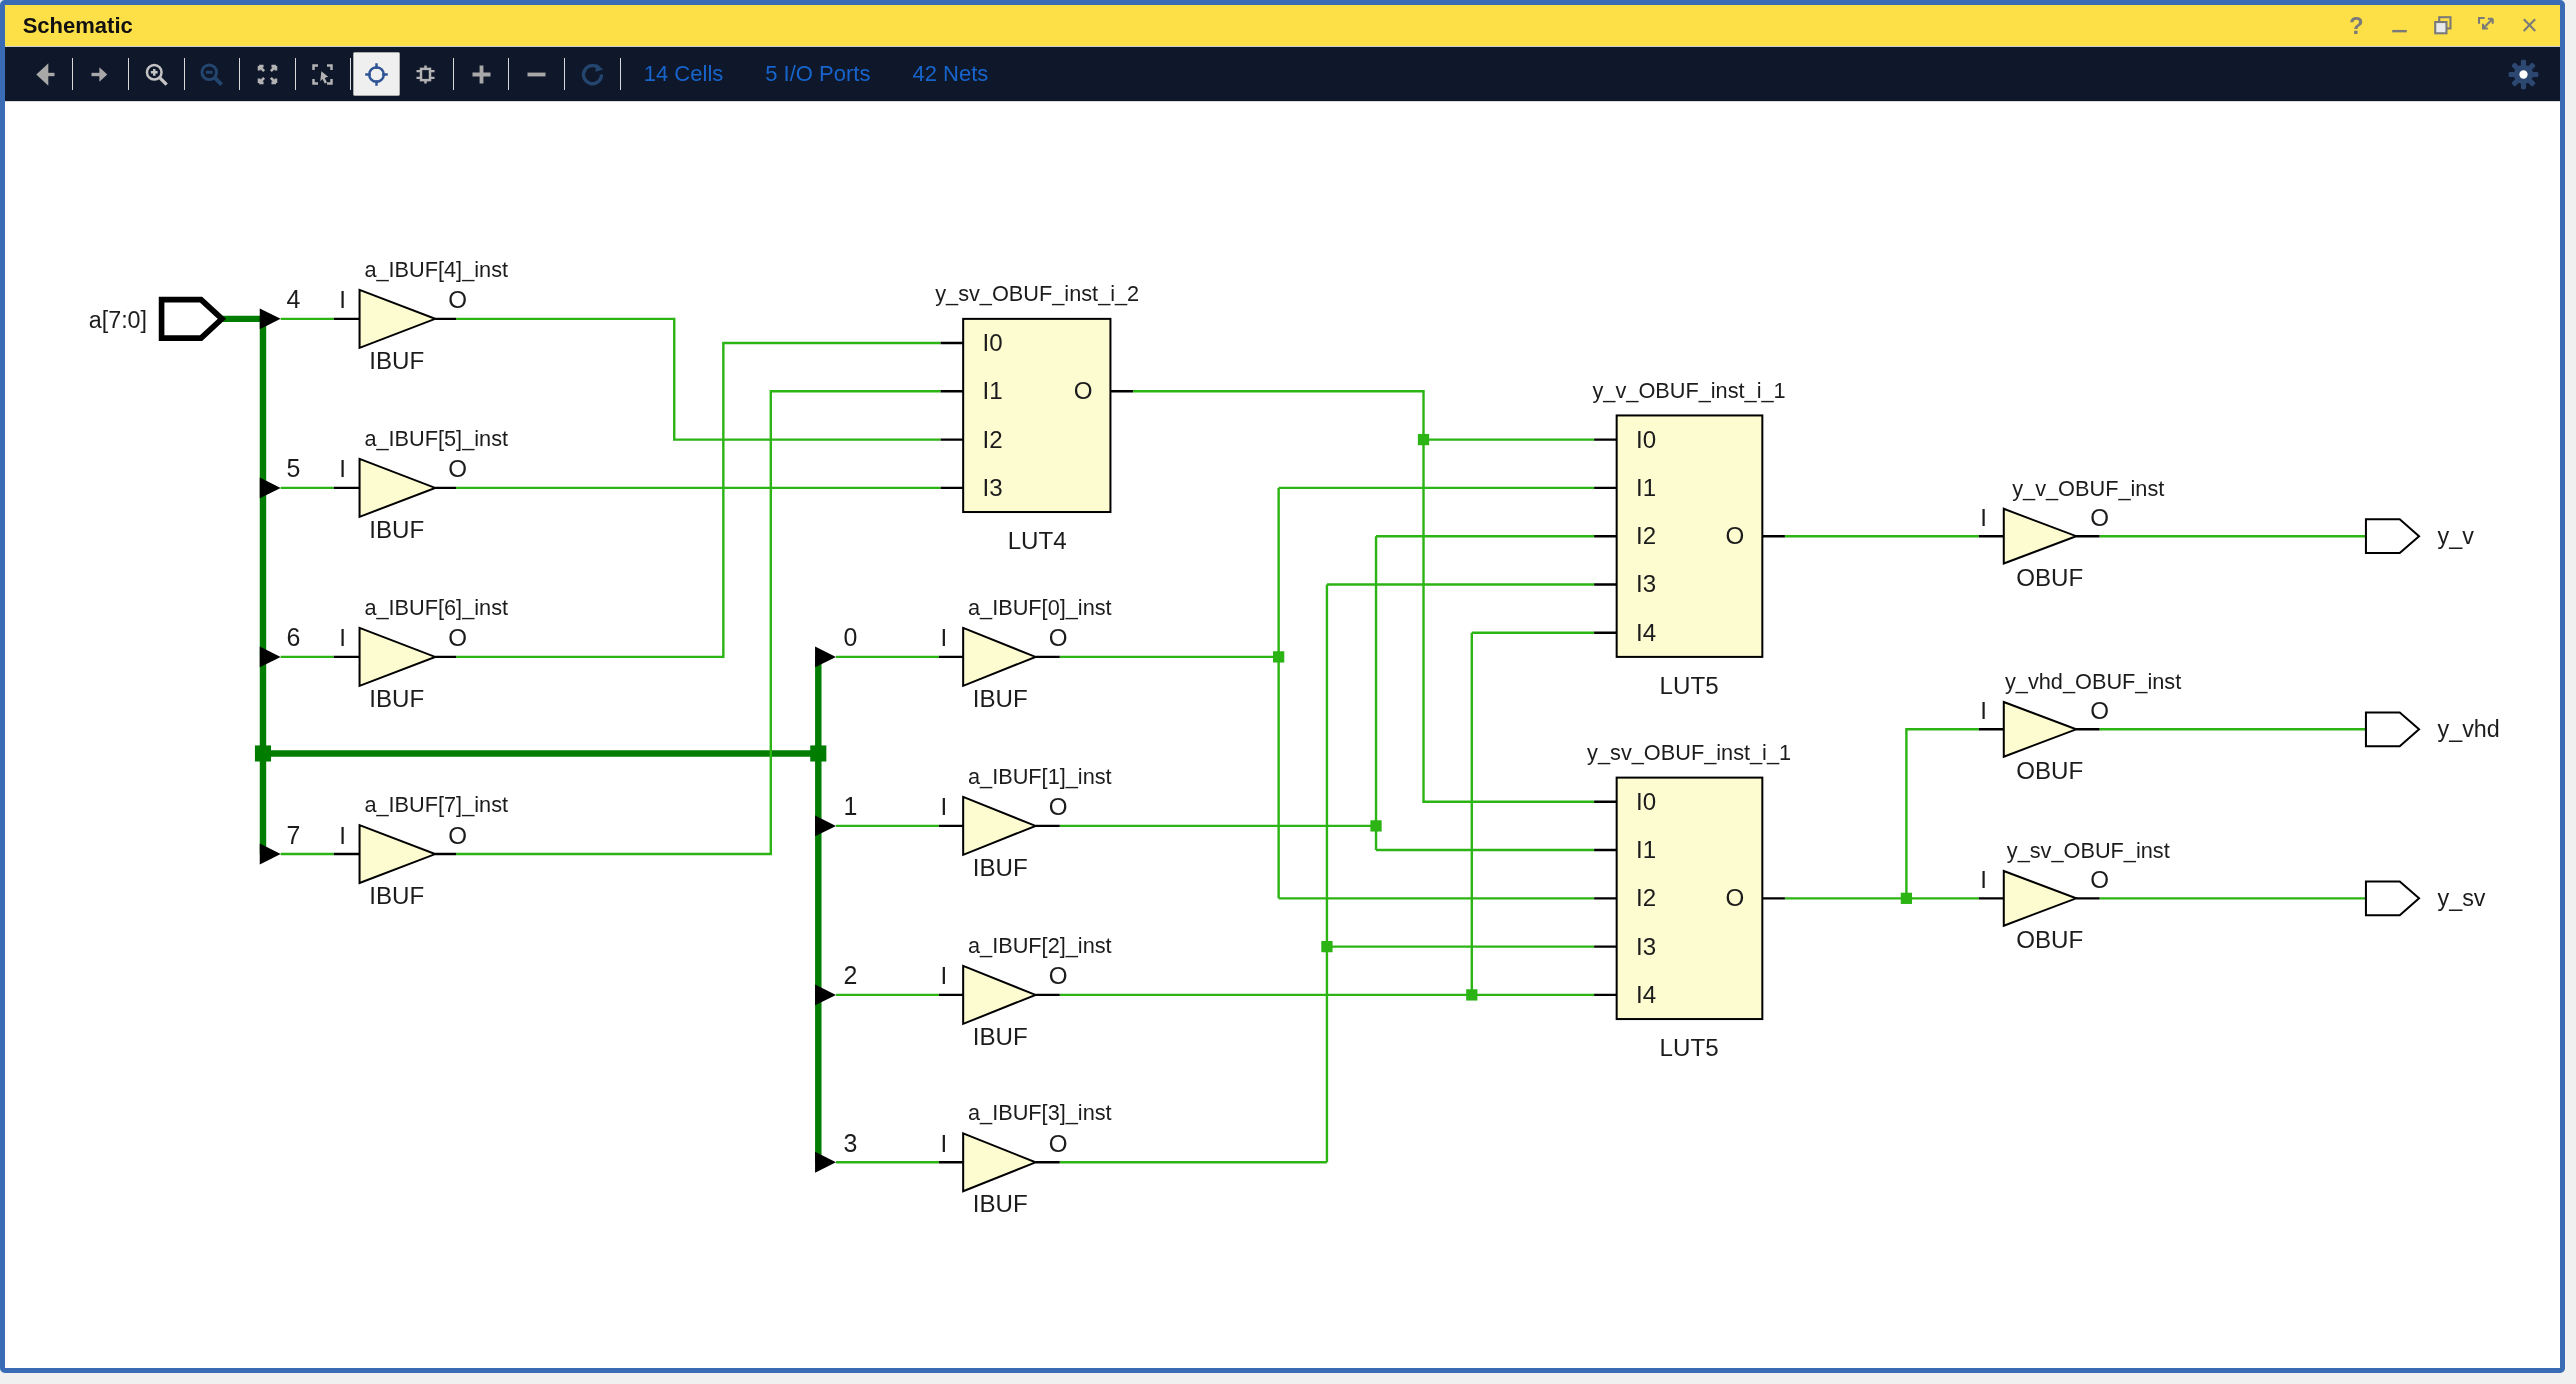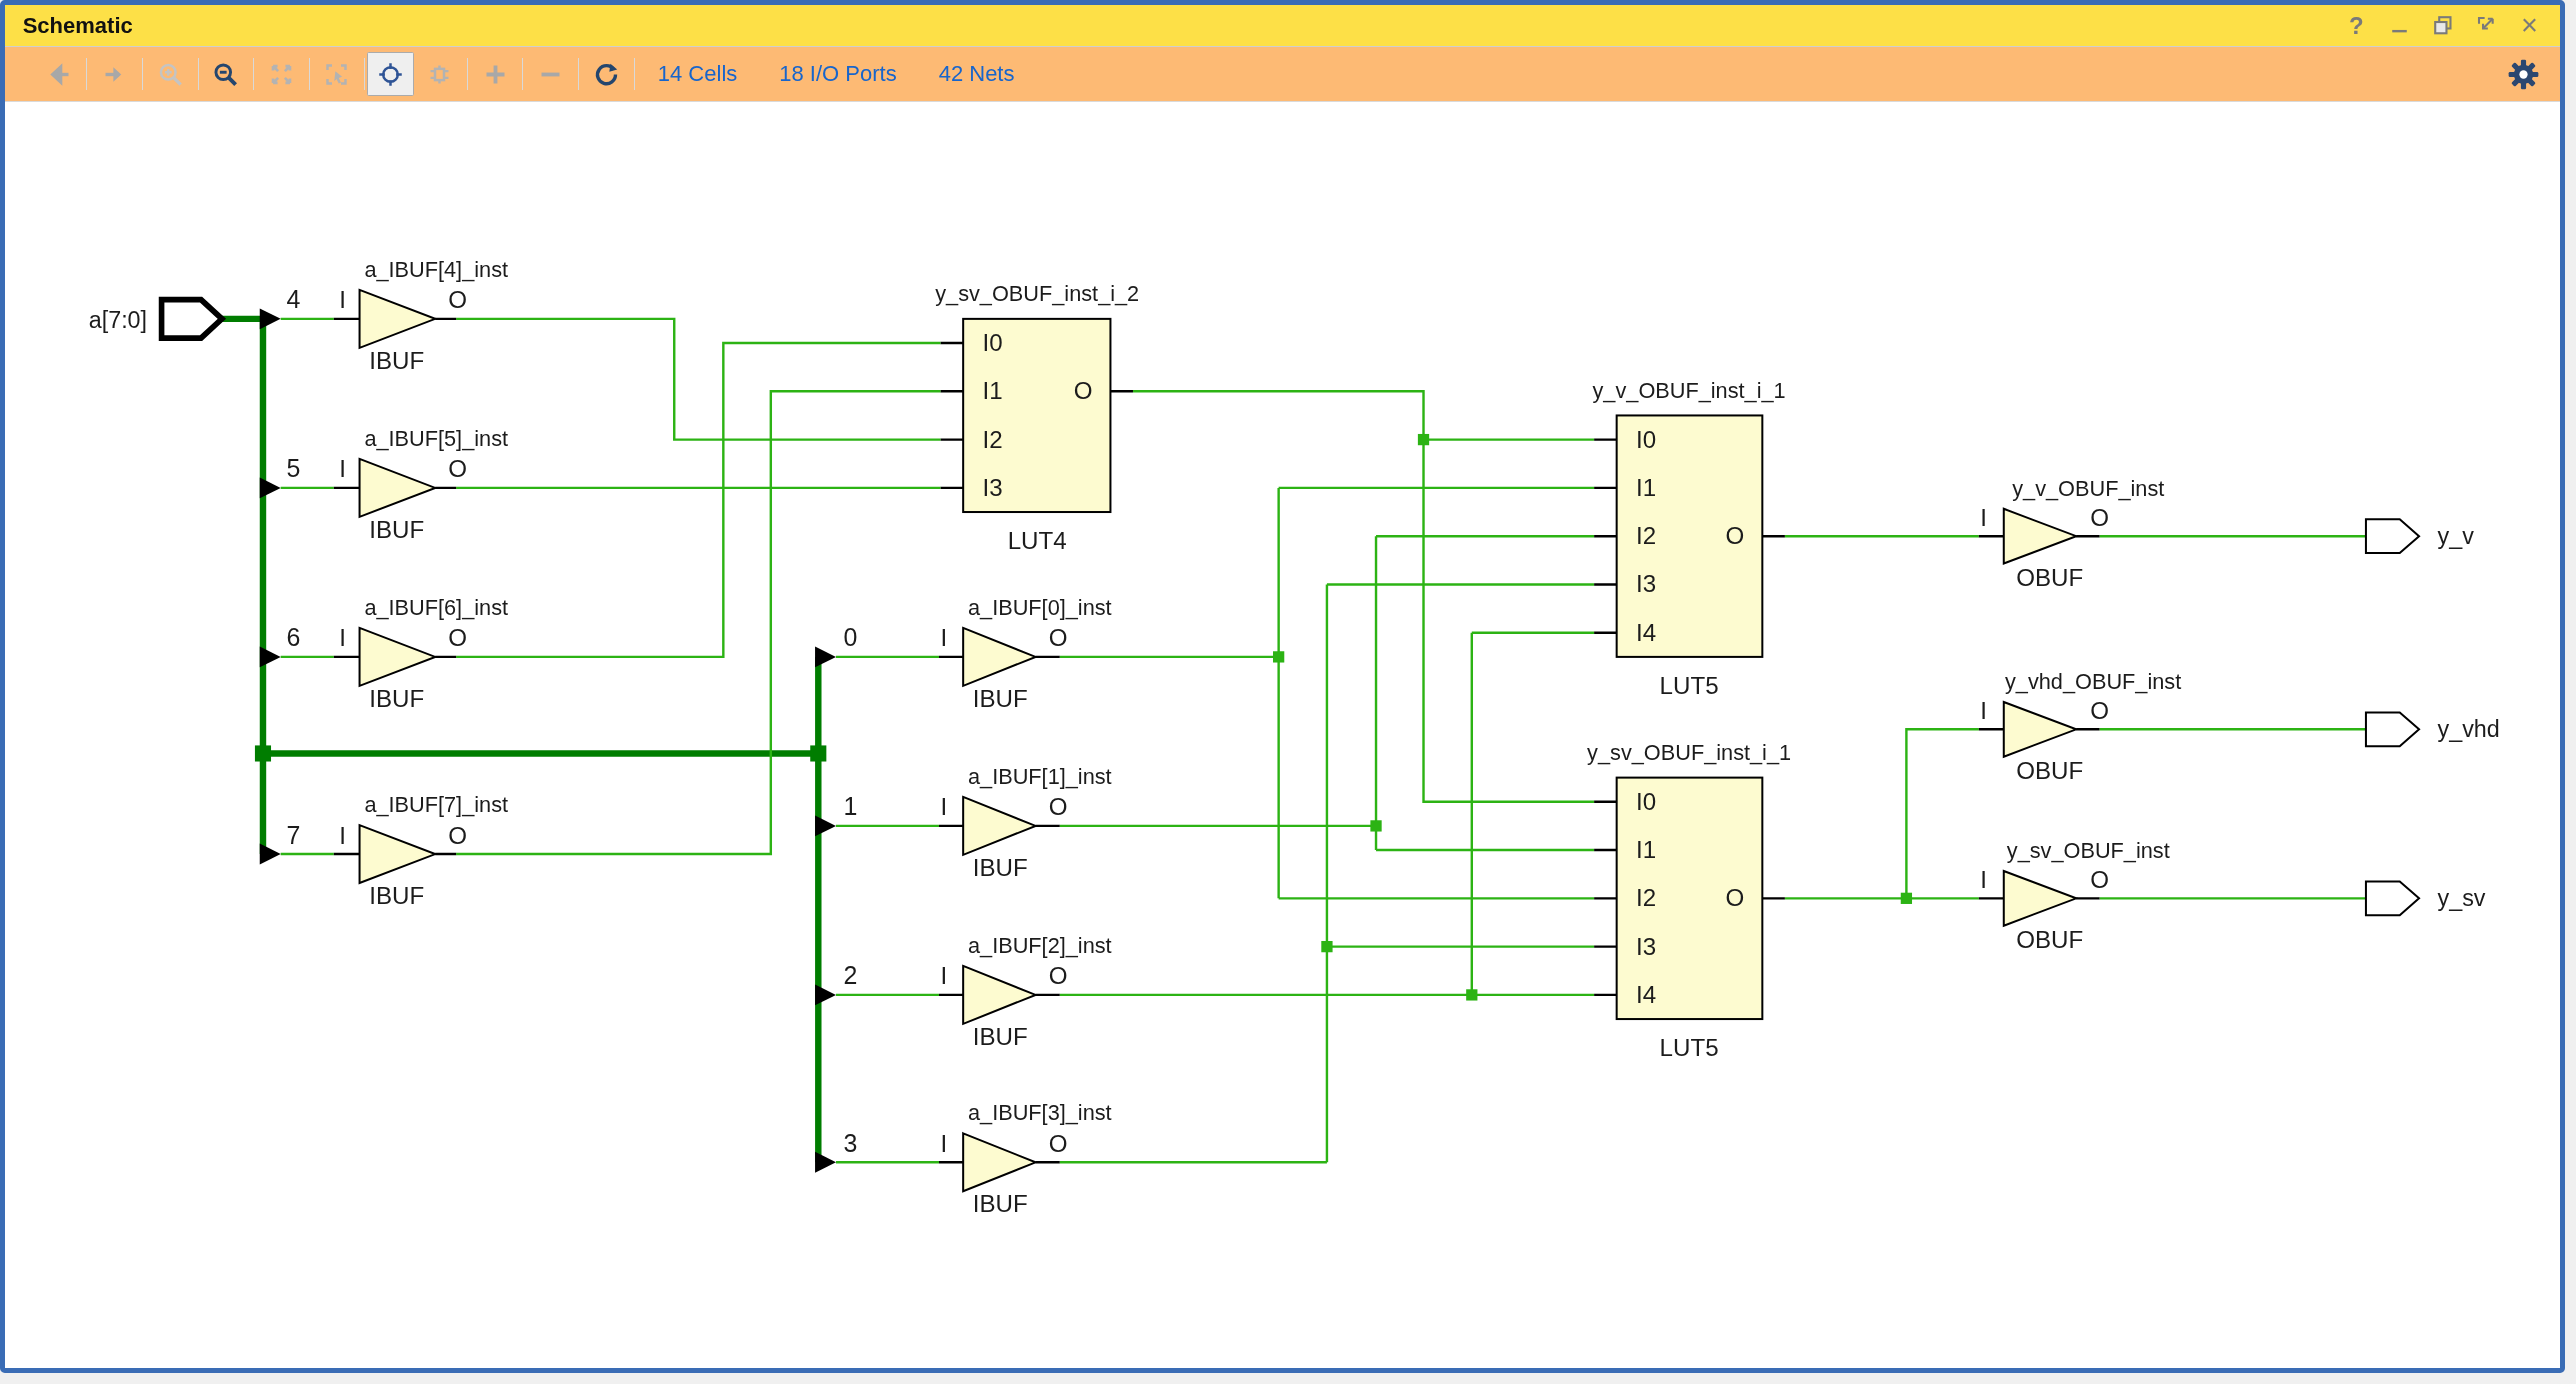--- a/index.html
+++ b/index.html
@@ -6,22 +6,22 @@
   body{width:2576px;height:1385px;font-family:"Liberation Sans",sans-serif;}
   #window{position:relative;width:2565px;height:1373px;background:#ffffff;
     border:5.6px solid #3A6CB5;border-radius:4.8px;overflow:hidden;box-sizing:border-box;}
   
   #titlebar{position:relative;z-index:3;height:41px;background:#fde047;
     border-bottom:0.8px solid #CFCFCF;display:flex;align-items:center;}
   #panel-title{font-size:22px;font-weight:bold;color:#111;padding-left:17.7px;}
   #win-controls{margin-left:auto;display:flex;align-items:center;gap:11.3px;padding-right:14.5px;color:#7a7a7a;}
   .winbtn{width:32px;height:32px;display:flex;align-items:center;justify-content:center;
     font-size:24px;color:#7a7a7a;cursor:default;}
-  #toolbar{position:relative;z-index:3;height:54px;background:#fdba74;
-    border-bottom:0.8px solid #DADADA;display:flex;align-items:center;padding-left:29px;}
+  #toolbar{position:relative;z-index:3;height:54px;background:#0f172a;
+    border-bottom:0.8px solid #DADADA;display:flex;align-items:center;padding-left:15px;}
   .tbtn{width:50px;height:45px;display:flex;align-items:center;justify-content:center;}
   .tbtn.selected{background:#EFEFEF;border:0.8px solid #ABABAB;border-radius:1.6px;height:42px;width:45px;}
   .tsep{width:0.8px;height:32px;background:#D9D9D9;margin:0 2.4px;}
   .tlink{color:#1765CC;font-size:22px;margin:0 21px;white-space:nowrap;}
   #toolbar-spacer{flex:1;}
   #gear-wrap{padding-right:21px;display:flex;align-items:center;}
   
   #canvas{position:absolute;left:0;top:0;width:2565px;height:1373px;z-index:1;background:#ffffff;}
   svg text{font-family:"Liberation Sans",sans-serif;fill:#1c1c1c;}
   .t-name{font-size:27px;}
@@ -379,21 +379,21 @@
     </span>
     <span class="tsep"></span>
     <span class="tbtn">
       <svg width="27" height="27" viewBox="0 0 24 24" fill="none" stroke="#24466E" stroke-width="3">
         <path d="M18.5 7.5 A8 8 0 1 0 20 12"></path>
         <polygon points="15.5,2.5 21.5,7.5 14.5,9.5" fill="#24466E" stroke="none"></polygon>
       </svg>
     </span>
     <span class="tsep"></span>
     <a class="tlink">14 Cells</a>
-    <a class="tlink">18 I/O Ports</a>
+    <a class="tlink">5 I/O Ports</a>
     <a class="tlink">42 Nets</a>
     <span id="toolbar-spacer"></span>
     <span id="gear-wrap">
       <svg width="31" height="31" viewBox="0 0 24 24">
         <g fill="#2C4770">
           <g transform="translate(12,12)">
             <rect x="-2" y="-11.5" width="4" height="6" rx="1"></rect>
             <rect x="-2" y="-11.5" width="4" height="6" rx="1" transform="rotate(45)"></rect>
             <rect x="-2" y="-11.5" width="4" height="6" rx="1" transform="rotate(90)"></rect>
             <rect x="-2" y="-11.5" width="4" height="6" rx="1" transform="rotate(135)"></rect>

